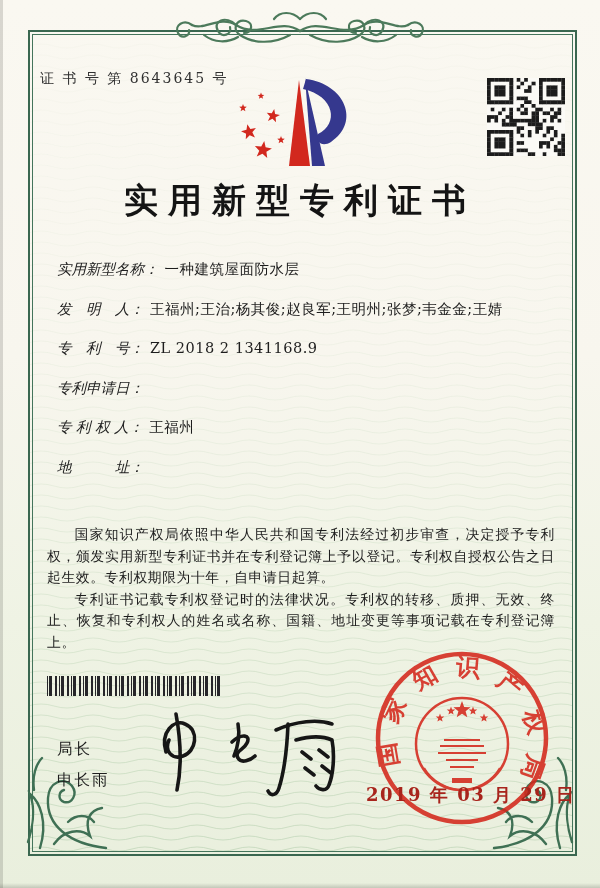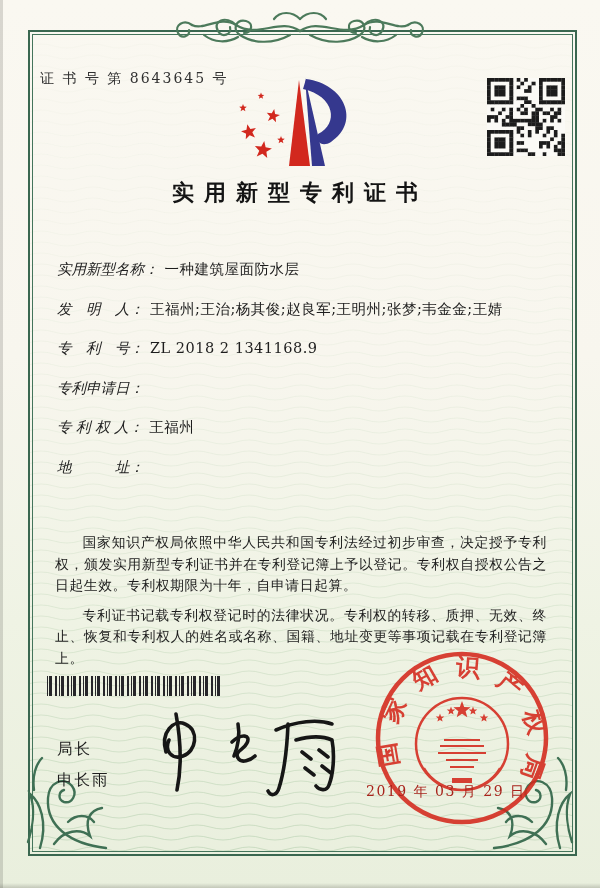--- a/index.html
+++ b/index.html
@@ -9,37 +9,37 @@
   .paper::before{content:"";position:absolute;left:0;top:0;bottom:0;width:3px;background:rgba(60,60,55,.18);}
   .paper::after{content:"";position:absolute;left:0;right:0;bottom:0;height:5px;background:linear-gradient(0deg,rgba(60,60,55,.22),rgba(60,60,55,0));}
   .waves{position:absolute;left:28px;top:30px;pointer-events:none;}
   .frame{position:absolute;left:28px;top:30px;width:545px;height:822px;border:2.5px solid #3a6750;}
   .frame-inner{position:absolute;inset:2px;border:1px solid #44745b;}
   .cartouche{position:absolute;left:140px;top:5px;}
   .corner-orn{position:absolute;}
   .cert-no{position:absolute;left:40px;top:70px;font-size:14px;letter-spacing:2px;color:#303030;}
   .logo{position:absolute;left:233px;top:70px;}
   .qr{position:absolute;left:487px;top:78px;}
-  .title{position:absolute;left:0;right:0;top:178px;text-align:center;font-size:22px;font-weight:bold;
+  .title{position:absolute;left:0;right:0;top:178px;text-align:center;font-size:34px;font-weight:bold;
     letter-spacing:10px;color:#141414;}
   .fields{position:absolute;left:57px;top:258px;right:38px;font-size:14.5px;}
   .frow{display:flex;align-items:baseline;margin-bottom:17.5px;line-height:22px;white-space:nowrap;}
   .flabel{flex:none;color:#222;font-style:italic;}
   .fvalue{margin-left:6px;color:#1d1d1d;letter-spacing:.5px;}
   .pair2{margin-left:48px;display:flex;align-items:baseline;}
   .body-text{position:absolute;left:47px;right:45px;top:524px;font-size:13.8px;line-height:21.6px;
     letter-spacing:.6px;color:#1d1d1d;text-align:justify;}
-  .body-text p{margin:8px;text-indent:2em;}
+  .body-text p{margin:0;text-indent:2em;}
   .barcode{position:absolute;left:47px;top:676px;width:178px;height:20px;display:flex;align-items:stretch;}
   .barcode .bar{background:#26262a;}
   .barcode .gap{background:transparent;}
   .signer{position:absolute;left:57px;top:734px;font-size:15.5px;color:#1e1e1e;line-height:31px;letter-spacing:2px;}
   .signature{position:absolute;left:138px;top:700px;}
   .seal{position:absolute;left:372px;top:650px;}
-  .seal-date{position:absolute;left:366px;top:783px;font-size:14px;color:#a8241c;letter-spacing:1.5px;font-weight:normal;}
+  .seal-date{position:absolute;left:366px;top:783px;font-size:18px;color:#a8241c;letter-spacing:1.5px;font-weight:bold;}
   .page-info{position:absolute;left:0;right:0;top:829px;text-align:center;font-size:12.5px;color:#2a2a2a;letter-spacing:1px;}
   .back-note{position:absolute;left:0;right:0;top:861px;text-align:center;font-size:12.5px;color:#33453a;letter-spacing:2px;}
 </style>
 </head>
 <body>
 
 <div class="paper">
 
   <svg class="waves" id="waves" width="545" height="822" viewBox="0 0 545 822">
       <path d="M0 16 q13 -4 26 0 q13 4 26 0 q13 -4 26 0 q13 4 26 0 q13 -4 26 0 q13 4 26 0 q13 -4 26 0 q13 4 26 0 q13 -4 26 0 q13 4 26 0 q13 -4 26 0 q13 4 26 0 q13 -4 26 0 q13 4 26 0 q13 -4 26 0 q13 4 26 0 q13 -4 26 0 q13 4 26 0 q13 -4 26 0 q13 4 26 0 q13 -4 26 0 q13 4 26 0" fill="none" stroke="#b9d2b2" stroke-width="1" stroke-opacity="0.06"></path>

